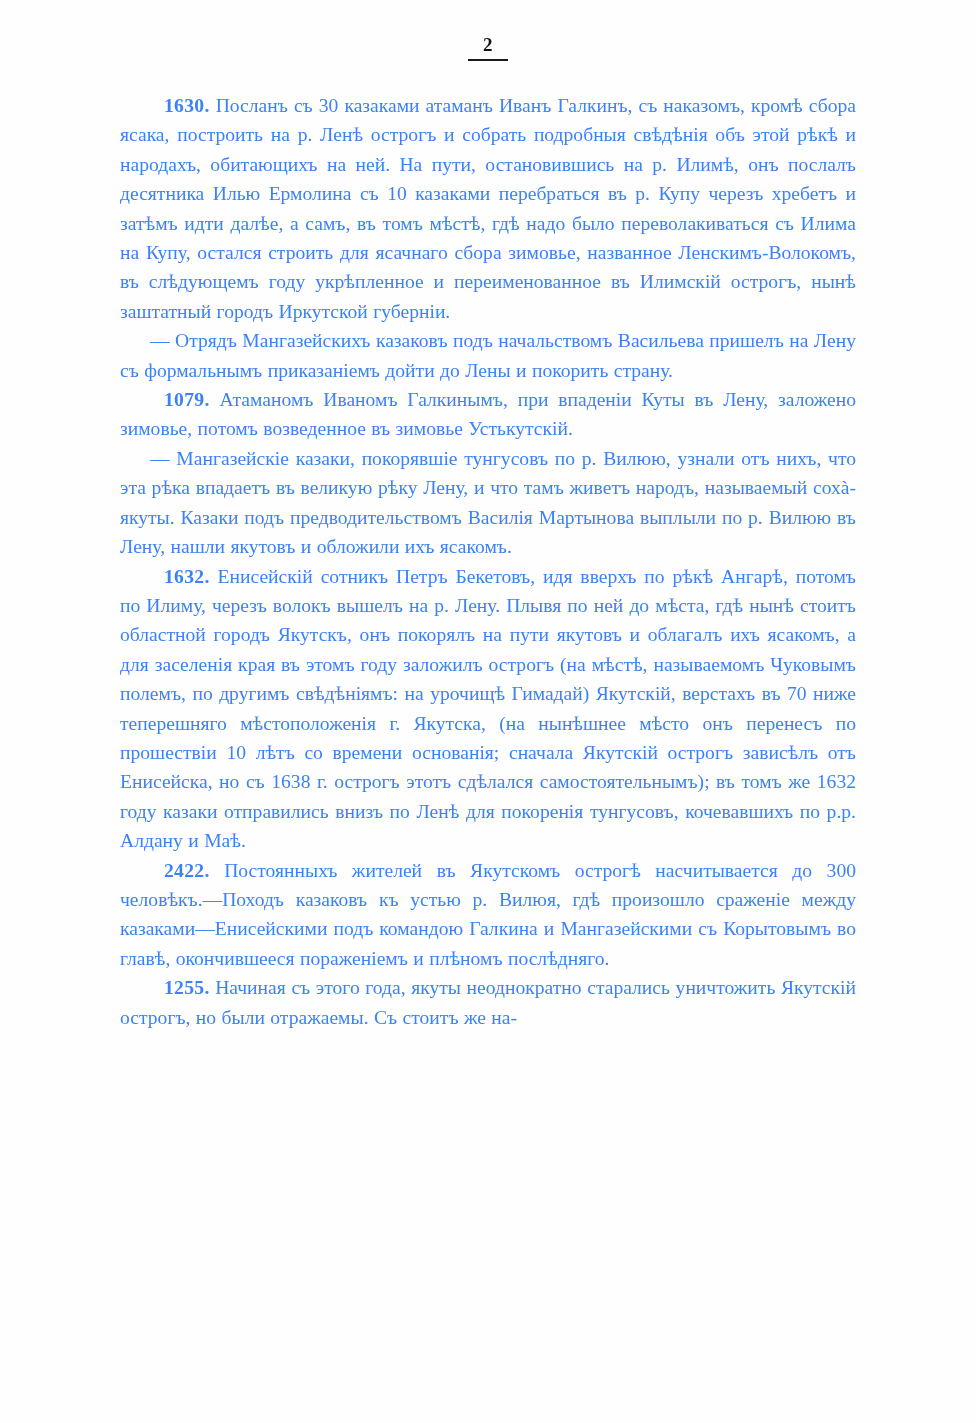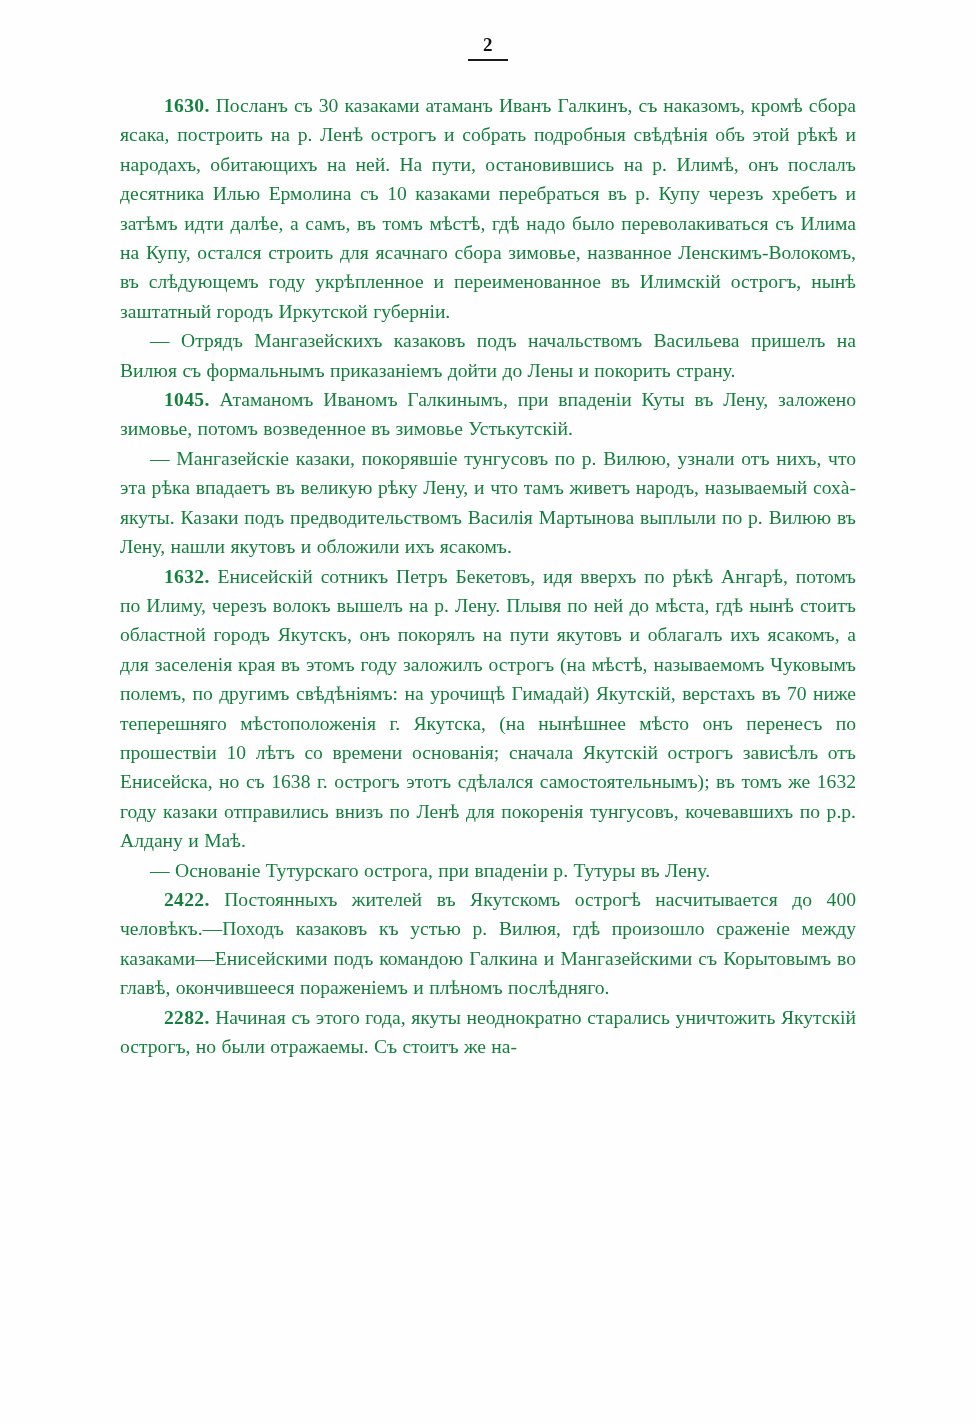--- a/index.html
+++ b/index.html
@@ -44,21 +44,21 @@
     margin: 0 auto;
     width: 736px;
     padding-top: 30px;
   }
   .para {
     font-size: 19.6px;
     line-height: 29.4px;
     text-align: justify;
     text-justify: inter-word;
     margin: 0 0 0 0;
-    color: #15803d;
+    color: #3b82f6;
     word-spacing: 0.5px;
     hyphens: manual;
   }
   .para + .para {
     margin-top: 0px;
   }
   .indent {
     text-indent: 44px;
   }
   .dash-indent {
@@ -80,28 +80,27 @@
 
   <div class="page-header">
     <div class="page-number">2</div>
     <div class="header-rule"></div>
   </div>
 
   <div class="text-body">
 
     <p class="para indent"><span class="year">1630.</span><span> Посланъ съ 30 казаками атаманъ Иванъ Галкинъ, съ наказомъ, кромѣ сбора ясака, построить на р. Ленѣ острогъ и собрать подробныя свѣдѣнія объ этой рѣкѣ и народахъ, обитающихъ на ней. На пути, остановившись на р. Илимѣ, онъ послалъ десятника Илью Ермолина съ 10 казаками перебраться въ р. Купу черезъ хребетъ и затѣмъ идти далѣе, а самъ, въ томъ мѣстѣ, гдѣ надо было переволакиваться съ Илима на Купу, остался строить для ясачнаго сбора зимовье, названное Ленскимъ-Волокомъ, въ слѣдующемъ году укрѣпленное и переименованное въ Илимскій острогъ, нынѣ заштатный городъ Иркутской губерніи.</span></p>
 
-    <p class="para dash-indent"><span>—</span><span> Отрядъ Мангазейскихъ казаковъ подъ начальствомъ Васильева пришелъ на Вилюя съ формальнымъ приказаніемъ дойти до Лены и покорить страну.</span></p>
+    <p class="para dash-indent"><span>—</span><span> Отрядъ Мангазейскихъ казаковъ подъ начальствомъ Васильева пришелъ на Лену съ формальнымъ приказаніемъ дойти до Лены и покорить страну.</span></p>
 
-    <p class="para indent"><span class="year">1045.</span><span> Атаманомъ Иваномъ Галкинымъ, при впаденіи Куты въ Лену, заложено зимовье, потомъ возведенное въ зимовье Устькутскій.</span></p>
+    <p class="para indent"><span class="year">1079.</span><span> Атаманомъ Иваномъ Галкинымъ, при впаденіи Куты въ Лену, заложено зимовье, потомъ возведенное въ зимовье Устькутскій.</span></p>
 
     <p class="para dash-indent"><span>—</span><span> Мангазейскіе казаки, покорявшіе тунгусовъ по р. Вилюю, узнали отъ нихъ, что эта рѣка впадаетъ въ великую рѣку Лену, и что тамъ живетъ народъ, называемый сохà-якуты. Казаки подъ предводительствомъ Василія Мартынова выплыли по р. Вилюю въ Лену, нашли якутовъ и обложили ихъ ясакомъ.</span></p>
 
     <p class="para indent"><span class="year">1632.</span><span> Енисейскій сотникъ Петръ Бекетовъ, идя вверхъ по рѣкѣ Ангарѣ, потомъ по Илиму, черезъ волокъ вышелъ на р. Лену. Плывя по ней до мѣста, гдѣ нынѣ стоитъ областной городъ Якутскъ, онъ покорялъ на пути якутовъ и облагалъ ихъ ясакомъ, а для заселенія края въ этомъ году заложилъ острогъ (на мѣстѣ, называемомъ Чуковымъ полемъ, по другимъ свѣдѣніямъ: на урочищѣ Гимадай) Якутскій, верстахъ въ 70 ниже теперешняго мѣстоположенія г. Якутска, (на нынѣшнее мѣсто онъ перенесъ по прошествіи 10 лѣтъ со времени основанія; сначала Якутскій острогъ зависѣлъ отъ Енисейска, но съ 1638 г. острогъ этотъ сдѣлался самостоятельнымъ); въ томъ же 1632 году казаки отправились внизъ по Ленѣ для покоренія тунгусовъ, кочевавшихъ по р.р. Алдану и Маѣ.</span></p>
 
-    <p class="para dash-indent"><span>—</span><span> Основаніе Тутурскаго острога, при впаденіи р. Тутуры въ Лену.</span></p>
 
-    <p class="para indent"><span class="year">2422.</span><span> Постоянныхъ жителей въ Якутскомъ острогѣ насчитывается до 400 человѣкъ.—Походъ казаковъ къ устью р. Вилюя, гдѣ произошло сраженіе между казаками—Енисейскими подъ командою Галкина и Мангазейскими съ Корытовымъ во главѣ, окончившееся пораженіемъ и плѣномъ послѣдняго.</span></p>
+    <p class="para indent"><span class="year">2422.</span><span> Постоянныхъ жителей въ Якутскомъ острогѣ насчитывается до 300 человѣкъ.—Походъ казаковъ къ устью р. Вилюя, гдѣ произошло сраженіе между казаками—Енисейскими подъ командою Галкина и Мангазейскими съ Корытовымъ во главѣ, окончившееся пораженіемъ и плѣномъ послѣдняго.</span></p>
 
-    <p class="para indent"><span class="year">2282.</span><span> Начиная съ этого года, якуты неоднократно старались уничтожить Якутскій острогъ, но были отражаемы. Съ стоитъ же на-</span></p>
+    <p class="para indent"><span class="year">1255.</span><span> Начиная съ этого года, якуты неоднократно старались уничтожить Якутскій острогъ, но были отражаемы. Съ стоитъ же на-</span></p>
 
   </div>
 </div>
 
 </body></html>

